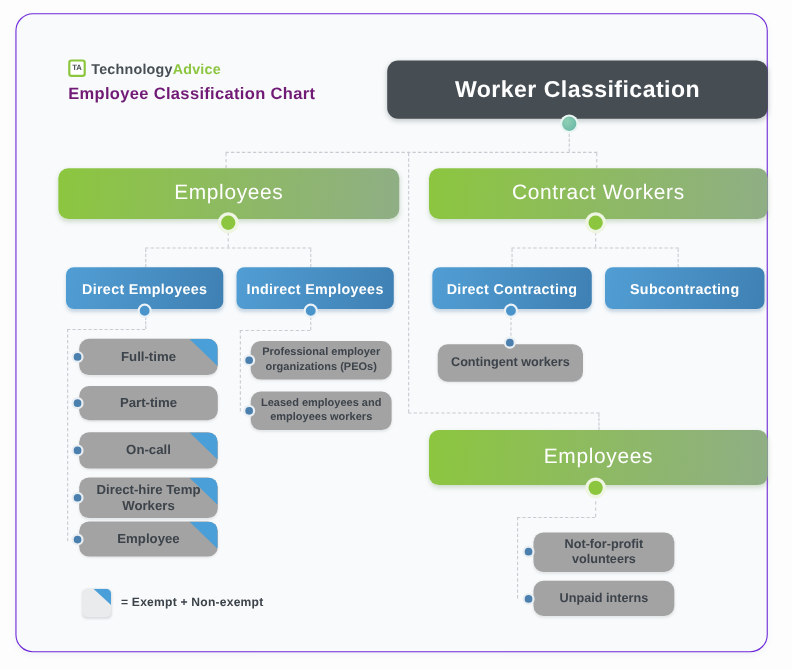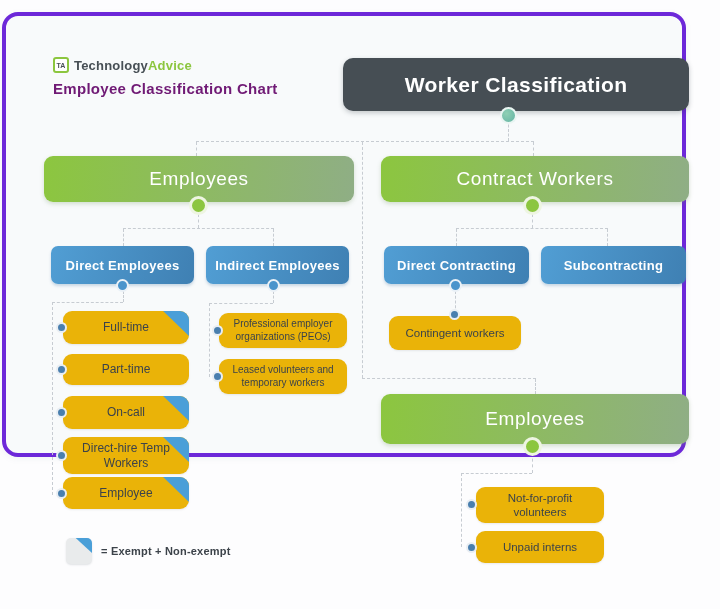--- a/index.html
+++ b/index.html
@@ -1,40 +1,40 @@
 <!DOCTYPE html>
 <html><head>
 <meta charset="utf-8">
 <style>
   * { margin:0; padding:0; box-sizing:border-box; }
   html,body { width:720px; height:609px; }
   body { font-family:"Liberation Sans","DejaVu Sans",sans-serif; background:#ffffff; }
   .stage { position:relative; width:720px; height:609px; background:#fdfdfe; overflow:hidden; }
-  .card { position:absolute; left:2px; top:12px; width:684px; height:445px;
-          background:#f8fafb; border:4px solid #6d28d9; border-radius:16px;
+  .card { position:absolute; left:14px; top:12px; width:684px; height:581px;
+          background:#f8fafb; border:1px solid #6d28d9; border-radius:16px;
           box-shadow:0 2px 6px rgba(120,130,140,.08); }
 
   
   .logo { position:absolute; left:47px; top:41px; display:flex; align-items:center; gap:5px; }
   .logo-icon { width:16px; height:16px; background:#ffffff; border:2px solid #8cc63f; border-radius:3px;
                color:#474f55; font-size:7px; font-weight:bold; display:flex; align-items:center; justify-content:center; }
   .logo-text { font-size:13px; font-weight:700; color:#474f55; letter-spacing:.2px; }
   .logo-text .adv { color:#8cc63f; font-weight:700; font-style:normal; }
   .page-title { position:absolute; left:47px; top:64px; font-size:15px; font-weight:800;
                 color:#701a75; letter-spacing:.3px; }
 
   
   .node { position:absolute; display:flex; align-items:center; justify-content:center; text-align:center; }
   .root-node { background:#464e54; color:#fff; border-radius:10px; font-size:21px; font-weight:600;
                letter-spacing:.4px; box-shadow:0 2px 5px rgba(40,50,60,.25); }
   .green-node { background:linear-gradient(95deg,#8cc63f 0%,#8fae85 100%); color:#fff; border-radius:9px;
                 font-size:19px; font-weight:500; letter-spacing:.6px; box-shadow:0 2px 4px rgba(100,140,80,.25); }
   .blue-node { background:linear-gradient(105deg,#519ed4 0%,#3f80b3 100%); color:#fff; border-radius:7px;
                font-size:13px; font-weight:700; letter-spacing:.3px; box-shadow:0 2px 3px rgba(60,110,160,.25); }
-  .leaf { background:#eab308; color:#3c434a; border-radius:9px; font-weight:400;
+  .leaf { background:#a3a3a3; color:#3c434a; border-radius:9px; font-weight:700;
           box-shadow:0 1px 2px rgba(90,100,110,.12); overflow:hidden; padding:3px 8px; line-height:1.25; }
   .leaf.s12 { font-size:12px; }
   .leaf.s10 { font-size:10px; }
   .leaf.s11 { font-size:11.5px; }
   .corner { position:absolute; top:0; right:0; width:27px; height:25px; background:#4a9fd8;
             clip-path:polygon(100% 0,100% 100%,4% 0); }
 
   
   .dot { position:absolute; border-radius:50%; }
   .dot-teal { width:17px; height:17px; background:radial-gradient(circle at 35% 35%,#8fd0b4,#63b3a4);
@@ -150,21 +150,21 @@
         <span class="corner"></span>
       </div>
     <div class="dot dot-blue-sm" style="left:50px;top:472px;"></div>
 
     <div class="node leaf s10" style="left:213px;top:297px;width:128px;height:35px;">
         <span>Professional employer organizations (PEOs)</span>
       </div>
     <div class="dot dot-blue-sm" style="left:206px;top:309px;"></div>
 
     <div class="node leaf s10" style="left:213px;top:343px;width:128px;height:35px;">
-        <span>Leased volunteers and temporary workers</span>
+        <span>Leased employees and employees workers</span>
       </div>
     <div class="dot dot-blue-sm" style="left:206px;top:355px;"></div>
 
     <div class="node leaf s11" style="left:383px;top:300px;width:132px;height:34px;">
         <span>Contingent workers</span>
       </div>
     <div class="dot dot-blue-sm" style="left:443px;top:293px;"></div>
 
     <div class="node leaf s11" style="left:470px;top:471px;width:128px;height:36px;">
         <span>Not-for-profit volunteers</span>

